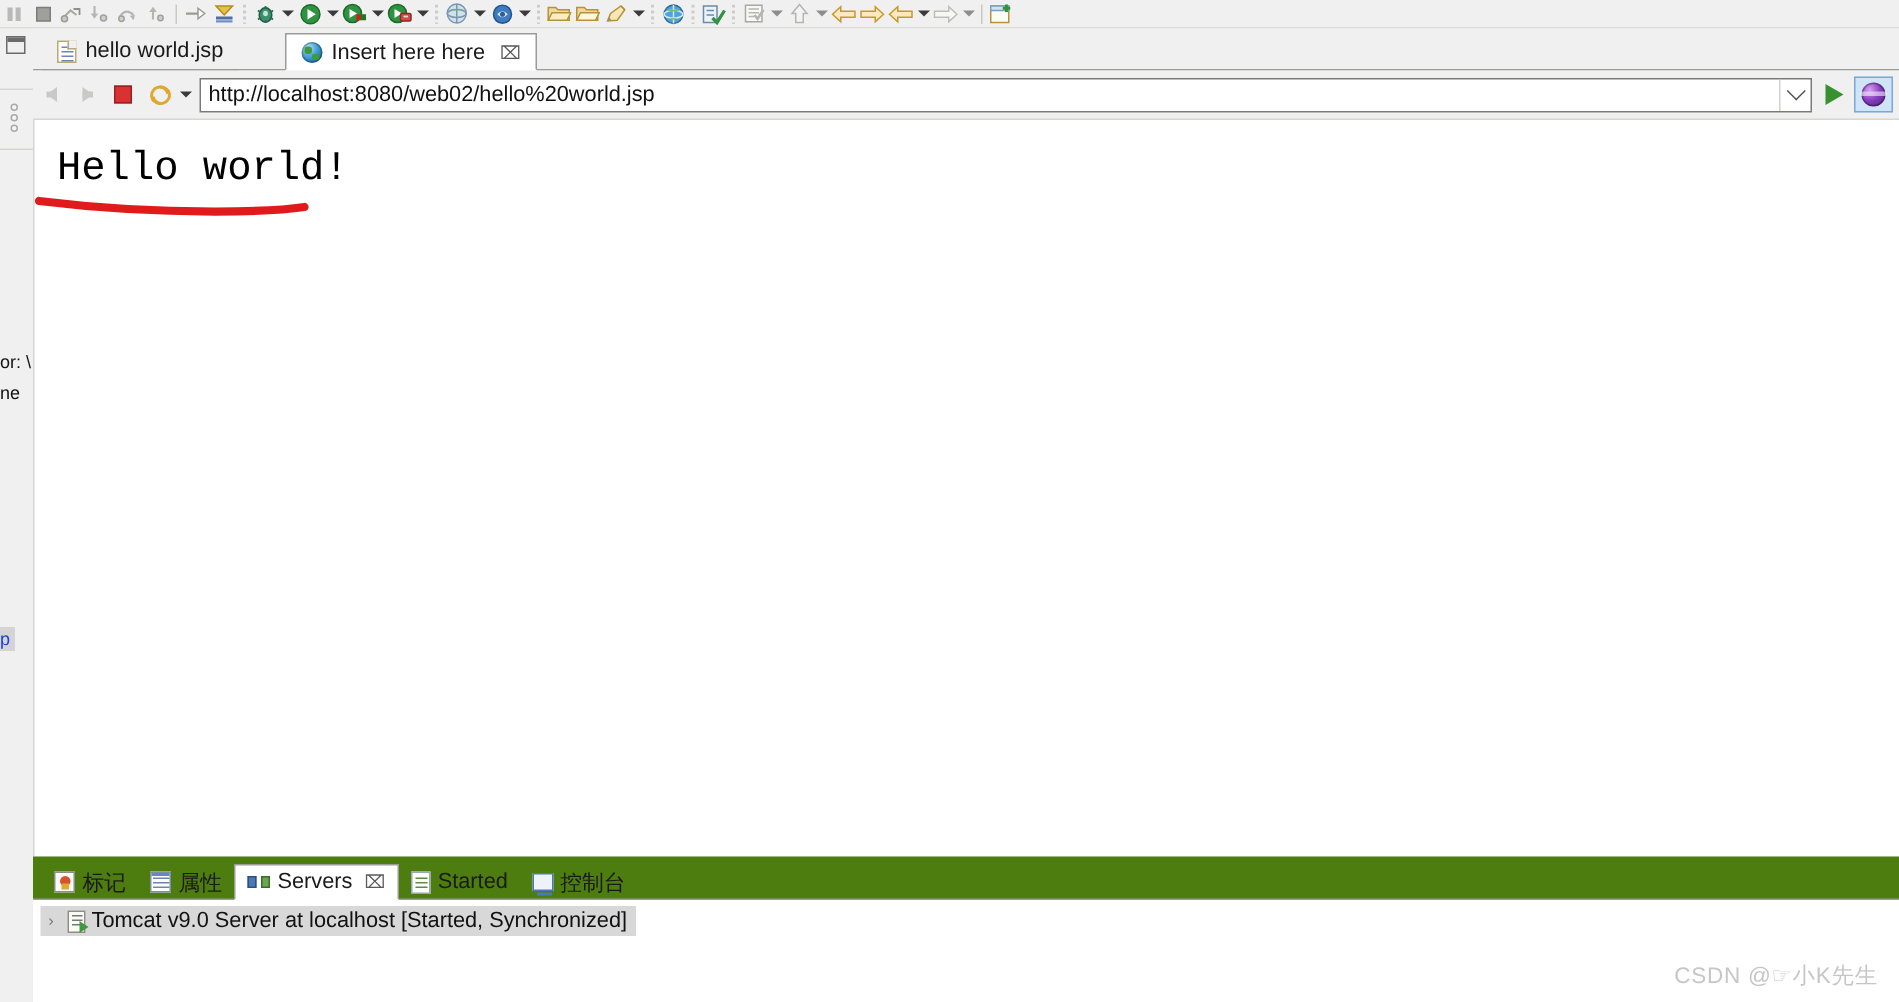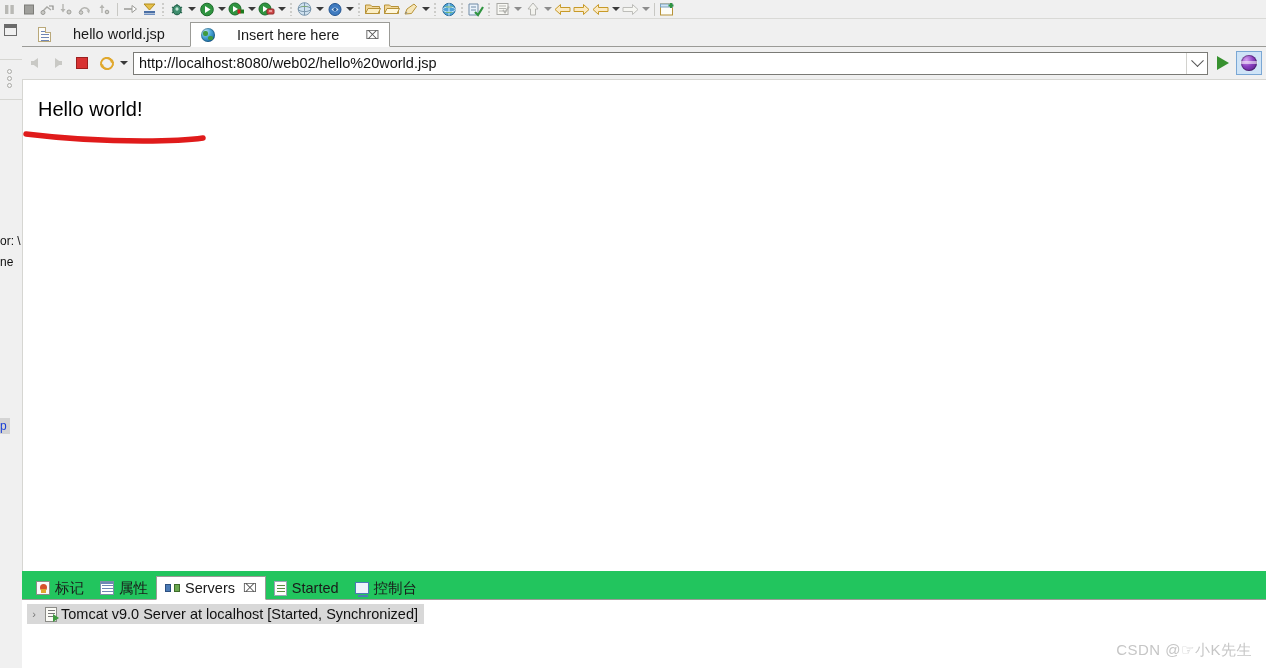--- a/index.html
+++ b/index.html
@@ -98,21 +98,21 @@
     background:#f0f0f0;
   }
 
   
   .tabbar{
     position:absolute;left:0;top:0;width:1244px;height:28px;
     background:#f0f0f0;
   }
   .tab{
     position:absolute;top:3px;height:25px;
-    display:flex;align-items:center;gap:22px;
+    display:flex;align-items:center;gap:6px;
     padding:0 10px;box-sizing:border-box;
     font-size:14.5px;color:#1a1a1a;
     white-space:nowrap;
   }
   .tab.inactive{
     left:6px;background:#f0f0f0;
     border-bottom:1px solid #9b9b97;
   }
   .tab.active{
     left:168px;background:#ffffff;
@@ -223,31 +223,31 @@
     background:rgba(255,255,255,.55);border-radius:2px;
   }
 
   
   .pageview{
     position:absolute;left:0;top:61px;width:1244px;height:491px;
     background:#ffffff;border-left:1px solid #d6d6d2;box-sizing:border-box;
   }
   .hello{
     position:absolute;left:15px;top:18px;
-    font-family:Liberation Sans, sans-serif;
-    font-size:20px;color:#000;
+    font-family:Liberation Mono, monospace;
+    font-size:27px;color:#000;
   }
   .redline{
     position:absolute;left:0px;top:48px;width:200px;height:20px;
   }
 
   
   .bottom{
     position:absolute;left:22px;top:571px;width:1244px;height:84px;
-    background:#22c55e;
+    background:#4d7c0f;
   }
   .bpan-tabs{
     position:absolute;left:6px;top:5px;height:24px;
     display:flex;align-items:center;
   }
   .bptab{
     display:flex;align-items:center;gap:5px;height:24px;padding:0 8px;
     font-size:14.5px;color:#1a1a1a;white-space:nowrap;box-sizing:border-box;
   }
   .bptab.active{

